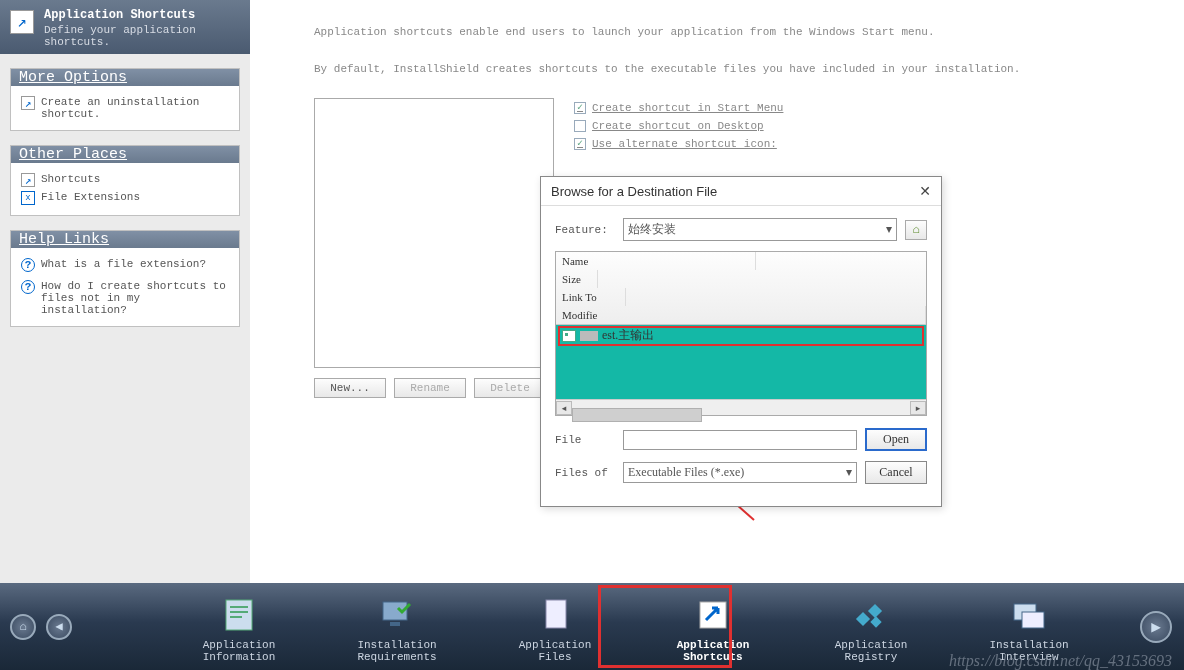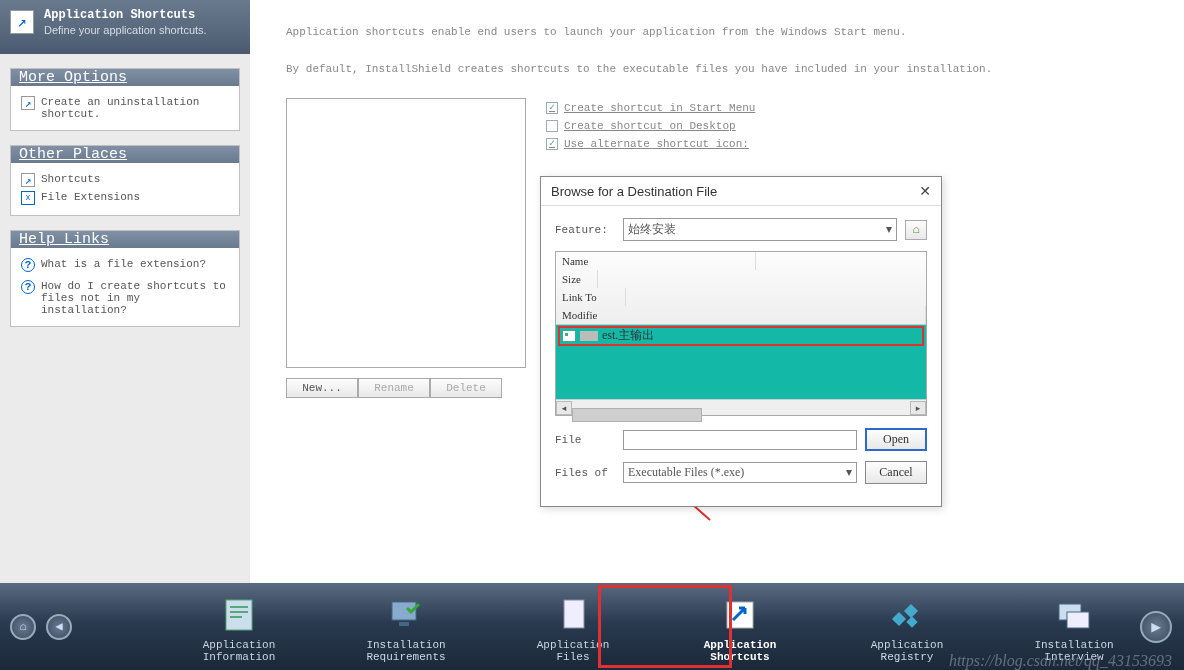--- a/index.html
+++ b/index.html
@@ -2,34 +2,34 @@
 <html><head>
 <meta charset="utf-8">
 <style>
 * { box-sizing: border-box; margin: 0; padding: 0; }
 body { font-family: "Courier New", monospace; font-size: 11px; color: #888; background: #fff; width: 1184px; height: 670px; overflow: hidden; position: relative; }
 .main-area { display: flex; height: 583px; }
 .left-panel { width: 250px; background: #ebebeb; height: 100%; overflow: hidden; }
 .header-section { background: linear-gradient(#6a7a8e, #4a5a70); color: #fff; padding: 8px 12px 8px 44px; position: relative; height: 54px; }
 .header-icon { position: absolute; left: 10px; top: 10px; width: 24px; height: 24px; background: #fff; border: 1px solid #999; display: flex; align-items: center; justify-content: center; color: #0066cc; font-size: 16px; }
 .header-title { font-family: "Courier New", monospace; font-size: 12px; font-weight: bold; }
-.header-subtitle { font-family: Liberation Sans, sans-serif; font-size: 11px; color: #d8dde5; margin-top: 2px; }
+.header-subtitle { font-family: Liberation Mono, monospace; font-size: 11px; color: #d8dde5; margin-top: 2px; }
 .panel-group { margin: 14px 10px 0 10px; border: 1px solid #c0c0c0; background: #fff; }
 .panel-header { background: linear-gradient(#8090a5, #6a7a8e); color: #fff; padding: 0 8px; font-family: "Courier New", monospace; font-size: 15px; text-decoration: underline; }
 .panel-body { padding: 8px 10px; }
 .panel-item { display: flex; align-items: flex-start; gap: 6px; padding: 2px 0; color: #555; }
 .panel-item .icon { width: 14px; height: 14px; flex-shrink: 0; display: inline-flex; align-items: center; justify-content: center; font-size: 11px; }
 .help-icon { color: #0066cc; font-weight: bold; border: 1px solid #0066cc; border-radius: 50%; width: 13px; height: 13px; font-size: 9px; line-height: 11px; text-align: center; }
-.right-content { flex: 1; padding: 24px 36px; position: relative; }
+.right-content { flex: 1; padding: 24px 20px; position: relative; margin-left: 44px; }
 .intro-text { font-family: "Courier New", monospace; font-size: 11px; color: #888; line-height: 1.5; }
 .intro-text p { margin-bottom: 4px; }
 .shortcut-section { display: flex; gap: 20px; margin-top: 20px; }
 .shortcut-list { width: 240px; }
 .listbox { width: 100%; height: 270px; border: 1px solid #aaa; background: #fff; }
-.list-buttons { display: flex; gap: 0; margin-top: 10px; }
+.list-buttons { display: flex; gap: 8px; margin-top: 10px; }
 .btn { font-family: "Courier New", monospace; font-size: 11px; padding: 3px 0; border: 1px solid #aaa; background: linear-gradient(#fdfdfd, #e8e8e8); width: 72px; text-align: center; color: #555; cursor: pointer; }
 .btn.disabled { color: #aaa; }
 .checkboxes { flex: 1; padding-top: 4px; }
 .chk-row { display: flex; align-items: center; gap: 6px; margin-bottom: 6px; color: #888; text-decoration: underline; }
 .chkbox { width: 12px; height: 12px; border: 1px solid #9ab; background: #fff; display: inline-flex; align-items: center; justify-content: center; }
 .chkbox.checked::after { content: "✓"; color: #6a8; font-size: 10px; line-height: 1; }
 .dialog { position: absolute; left: 540px; top: 176px; width: 402px; background: #fff; border: 1px solid #888; box-shadow: 2px 2px 8px rgba(0,0,0,0.15); font-family: Tahoma, sans-serif; font-size: 12px; }
 .dialog-title { display: flex; justify-content: space-between; align-items: center; padding: 6px 10px; border-bottom: 1px solid #ddd; font-size: 13px; color: #333; }
 .close-x { font-size: 14px; cursor: pointer; color: #444; }
 .dialog-body { padding: 12px 14px; }
@@ -51,21 +51,21 @@
 .scroll-arrow { width: 16px; height: 14px; border: 1px solid #bbb; background: #e8e8e8; display: flex; align-items: center; justify-content: center; font-size: 9px; color: #555; }
 .scroll-track { flex: 1; position: relative; }
 .scroll-thumb { position: absolute; left: 0; top: 0; height: 14px; width: 130px; background: #cfcfcf; border: 1px solid #b0b0b0; }
 .dlg-input { flex: 1; border: 1px solid #999; padding: 2px 4px; height: 20px; background: #fff; }
 .dlg-btn { width: 62px; padding: 3px 0; border: 1px solid #888; background: linear-gradient(#fdfdfd,#e8e8e8); font-family: Tahoma; font-size: 12px; text-align: center; cursor: pointer; color: #333; }
 .dlg-btn.primary { border: 2px solid #2a6acc; padding: 2px 0; }
 .arrow-annotation { position: absolute; left: 280px; top: 370px; pointer-events: none; }
 .bottom-nav { position: absolute; left: 0; right: 0; bottom: 0; height: 87px; background: linear-gradient(#5a6a80, #2a3a50 45%, #1a2838); display: flex; align-items: center; }
 .nav-circle-btn { width: 26px; height: 26px; border-radius: 50%; border: 2px solid #9ab; background: radial-gradient(#6a7a90,#3a4a60); margin-left: 10px; display: flex; align-items: center; justify-content: center; color: #cde; font-size: 12px; cursor: pointer; }
 .nav-spacer { flex: 0 0 90px; }
-.nav-items { display: flex; gap: 13px; flex: 1; justify-content: flex-start; }
+.nav-items { display: flex; gap: 4px; flex: 1; justify-content: flex-start; }
 .nav-item { width: 154px; text-align: center; color: #cdd6e2; font-family: "Courier New", monospace; font-size: 11px; padding-top: 6px; cursor: pointer; }
 .nav-item.active { color: #fff; font-weight: bold; }
 .nav-icon { width: 38px; height: 36px; margin: 0 auto 6px auto; display: flex; align-items: center; justify-content: center; }
 .nav-highlight { position: absolute; bottom: 2px; left: 598px; width: 134px; height: 83px; border: 3px solid #e03030; pointer-events: none; }
 .nav-next { position: absolute; right: 12px; top: 50%; transform: translateY(-50%); width: 32px; height: 32px; border-radius: 50%; border: 2px solid #9ab; background: radial-gradient(#6a7a90,#3a4a60); display: flex; align-items: center; justify-content: center; color: #cde; font-size: 16px; cursor: pointer; }
 .watermark { position: absolute; right: 12px; bottom: 0; color: #8a94a2; font-family: Tahoma; font-size: 16px; opacity: 0.65; font-style: italic; }
 </style>
 </head>
 <body>
 

